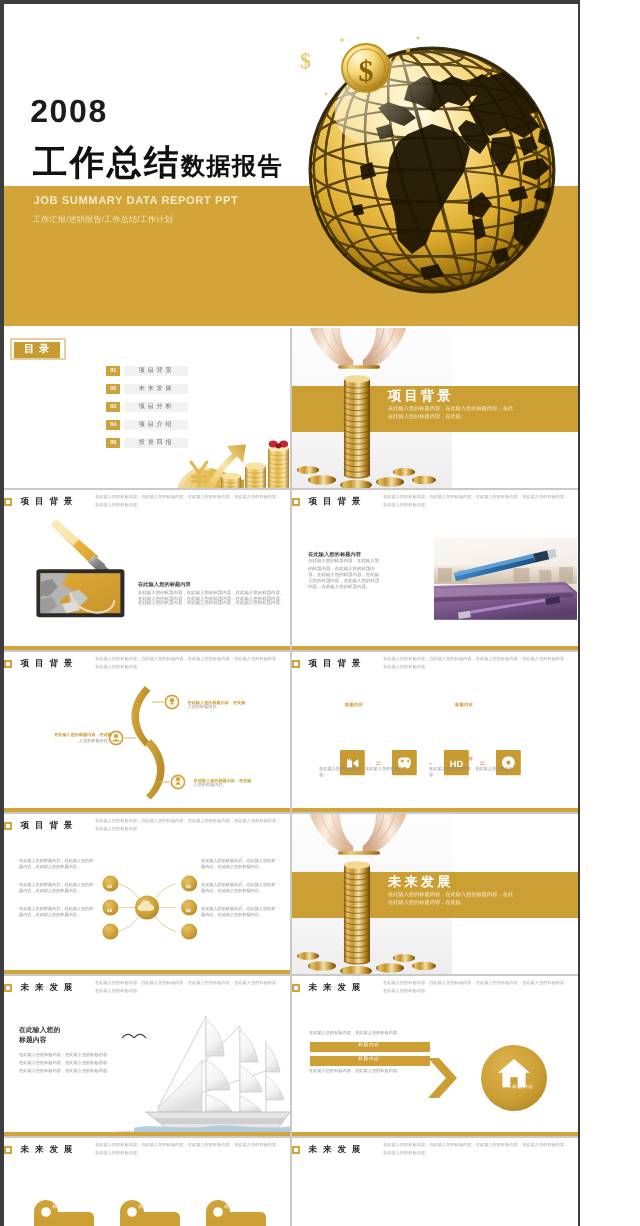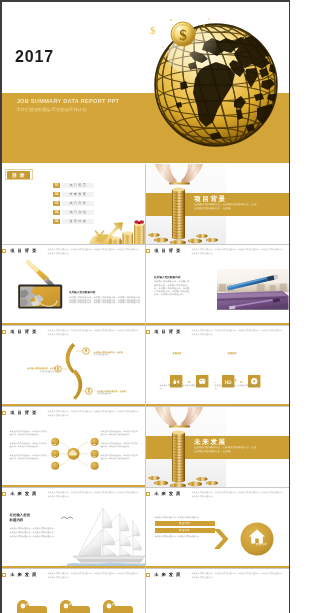--- a/index.html
+++ b/index.html
@@ -237,21 +237,22 @@
         <text x="37" y="33.4" font-size="15" font-weight="bold" text-anchor="middle" fill="#8a6108" font-family="'Liberation Serif',serif">$</text>
       </g>
       <g fill="#e8c257" opacity="0.85">
         <text x="4" y="27" font-size="11" font-weight="bold" font-family="'Liberation Serif',serif">$</text>
         <circle cx="58" cy="18" r="1.1"></circle>
           <circle cx="63" cy="12" r="0.8"></circle>
         <circle cx="25" cy="13" r="0.9"></circle>
           <circle cx="17" cy="40" r="0.7"></circle>
       </g>
     </svg>
-    <div class="hero-year">2017</div>
+    <div class="hero-year">2008</div>
+    <div class="hero-title"><span class="big">工作总结</span><span class="small">数据报告</span></div>
     <div class="hero-en">JOB SUMMARY DATA REPORT PPT</div>
     <div class="hero-tag">工作汇报/述职报告/工作总结/工作计划</div>
   </div>
 
   <div class="slide cell c0 r1">
     <div class="toc-badge-ol"></div>
     <div class="toc-badge">目录</div>
     <div class="toc-list">
       <div class="toc-row" style="top:0px">
         <span class="toc-num">01</span>

